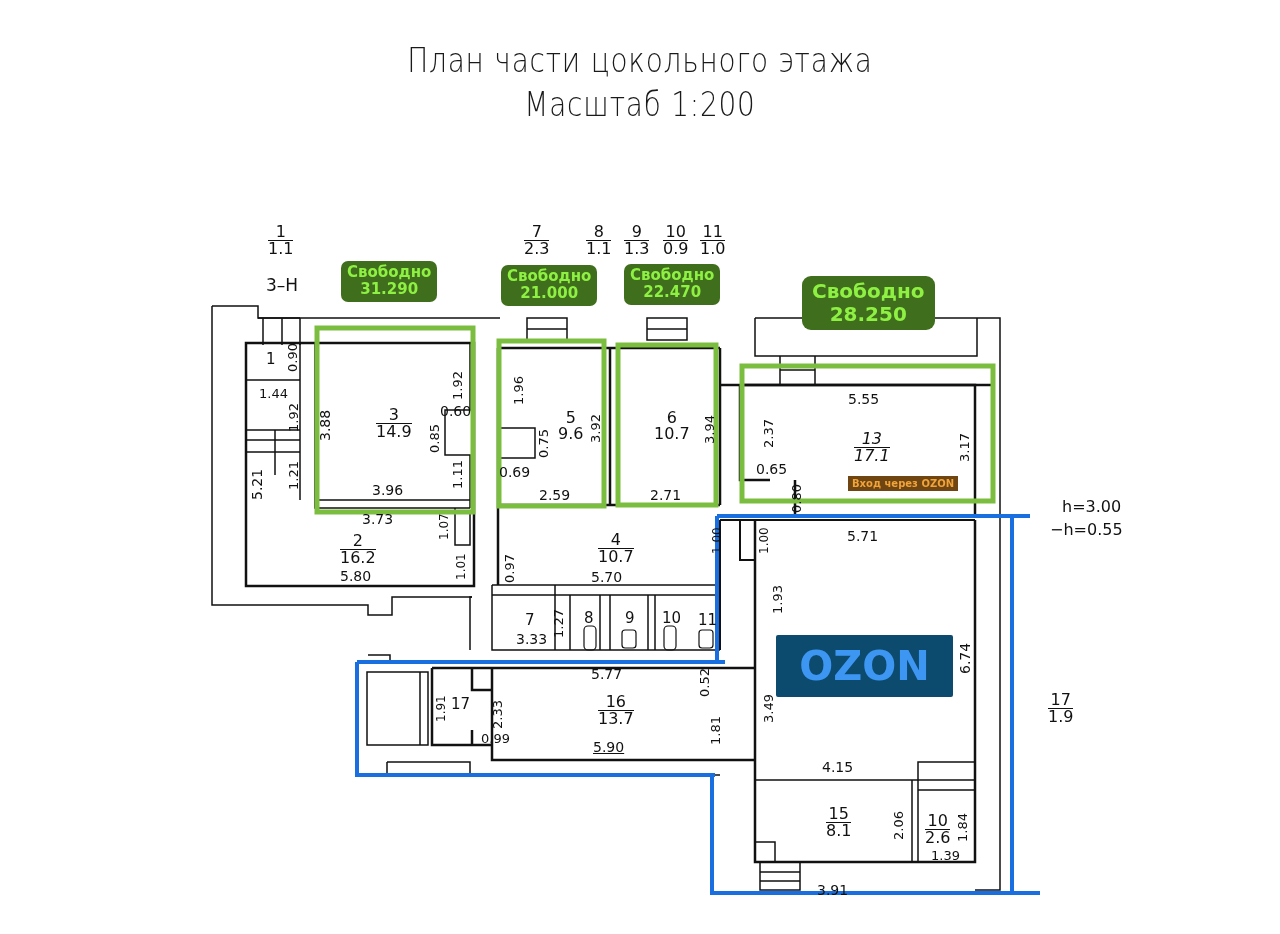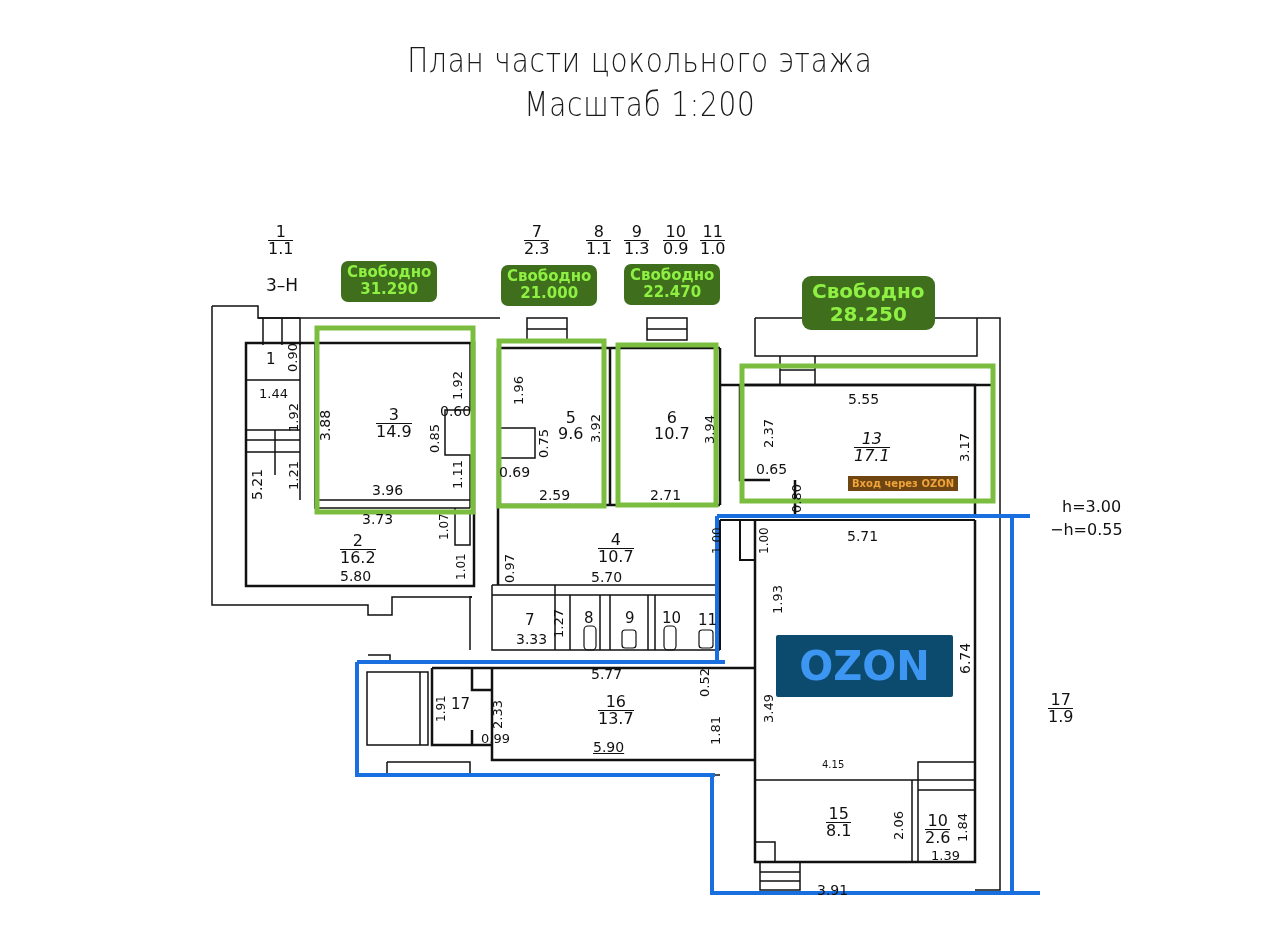--- a/index.html
+++ b/index.html
@@ -185,21 +185,21 @@
 <div class="lbl" style="left:539px;top:488px;font-size:14px;">2.59</div>
 <div class="lbl" style="left:650px;top:488px;font-size:14px;">2.71</div>
 <div class="lbl" style="left:848px;top:392px;font-size:14px;">5.55</div>
 <div class="lbl" style="left:756px;top:462px;font-size:14px;">0.65</div>
 <div class="lbl" style="left:591px;top:570px;font-size:14px;">5.70</div>
 <div class="lbl" style="left:516px;top:632px;font-size:14px;">3.33</div>
 <div class="lbl" style="left:847px;top:529px;font-size:14px;">5.71</div>
 <div class="lbl" style="left:591px;top:667px;font-size:14px;">5.77</div>
 <div class="lbl" style="left:593px;top:740px;font-size:14px;text-decoration:underline;">5.90</div>
 <div class="lbl" style="left:437px;top:732px;font-size:13px;margin-left:44px;">0.99</div>
-<div class="lbl" style="left:822px;top:760px;font-size:10px;">4.15</div>
+<div class="lbl" style="left:822px;top:760px;font-size:14px;">4.15</div>
 <div class="lbl" style="left:817px;top:849px;font-size:14px;margin-top:34px;">3.91</div>
 <div class="lbl" style="left:931px;top:849px;font-size:13px;">1.39</div>
 
 <div class="lbl v" style="left:286px;top:372px;font-size:13px;">0.90</div>
 <div class="lbl v" style="left:287px;top:432px;font-size:13px;">1.92</div>
 <div class="lbl v" style="left:287px;top:490px;font-size:13px;">1.21</div>
 <div class="lbl v" style="left:250px;top:500px;font-size:14px;">5.21</div>
 <div class="lbl v" style="left:318px;top:441px;font-size:14px;">3.88</div>
 <div class="lbl v" style="left:451px;top:400px;font-size:13px;">1.92</div>
 <div class="lbl v" style="left:428px;top:453px;font-size:13px;">0.85</div>

